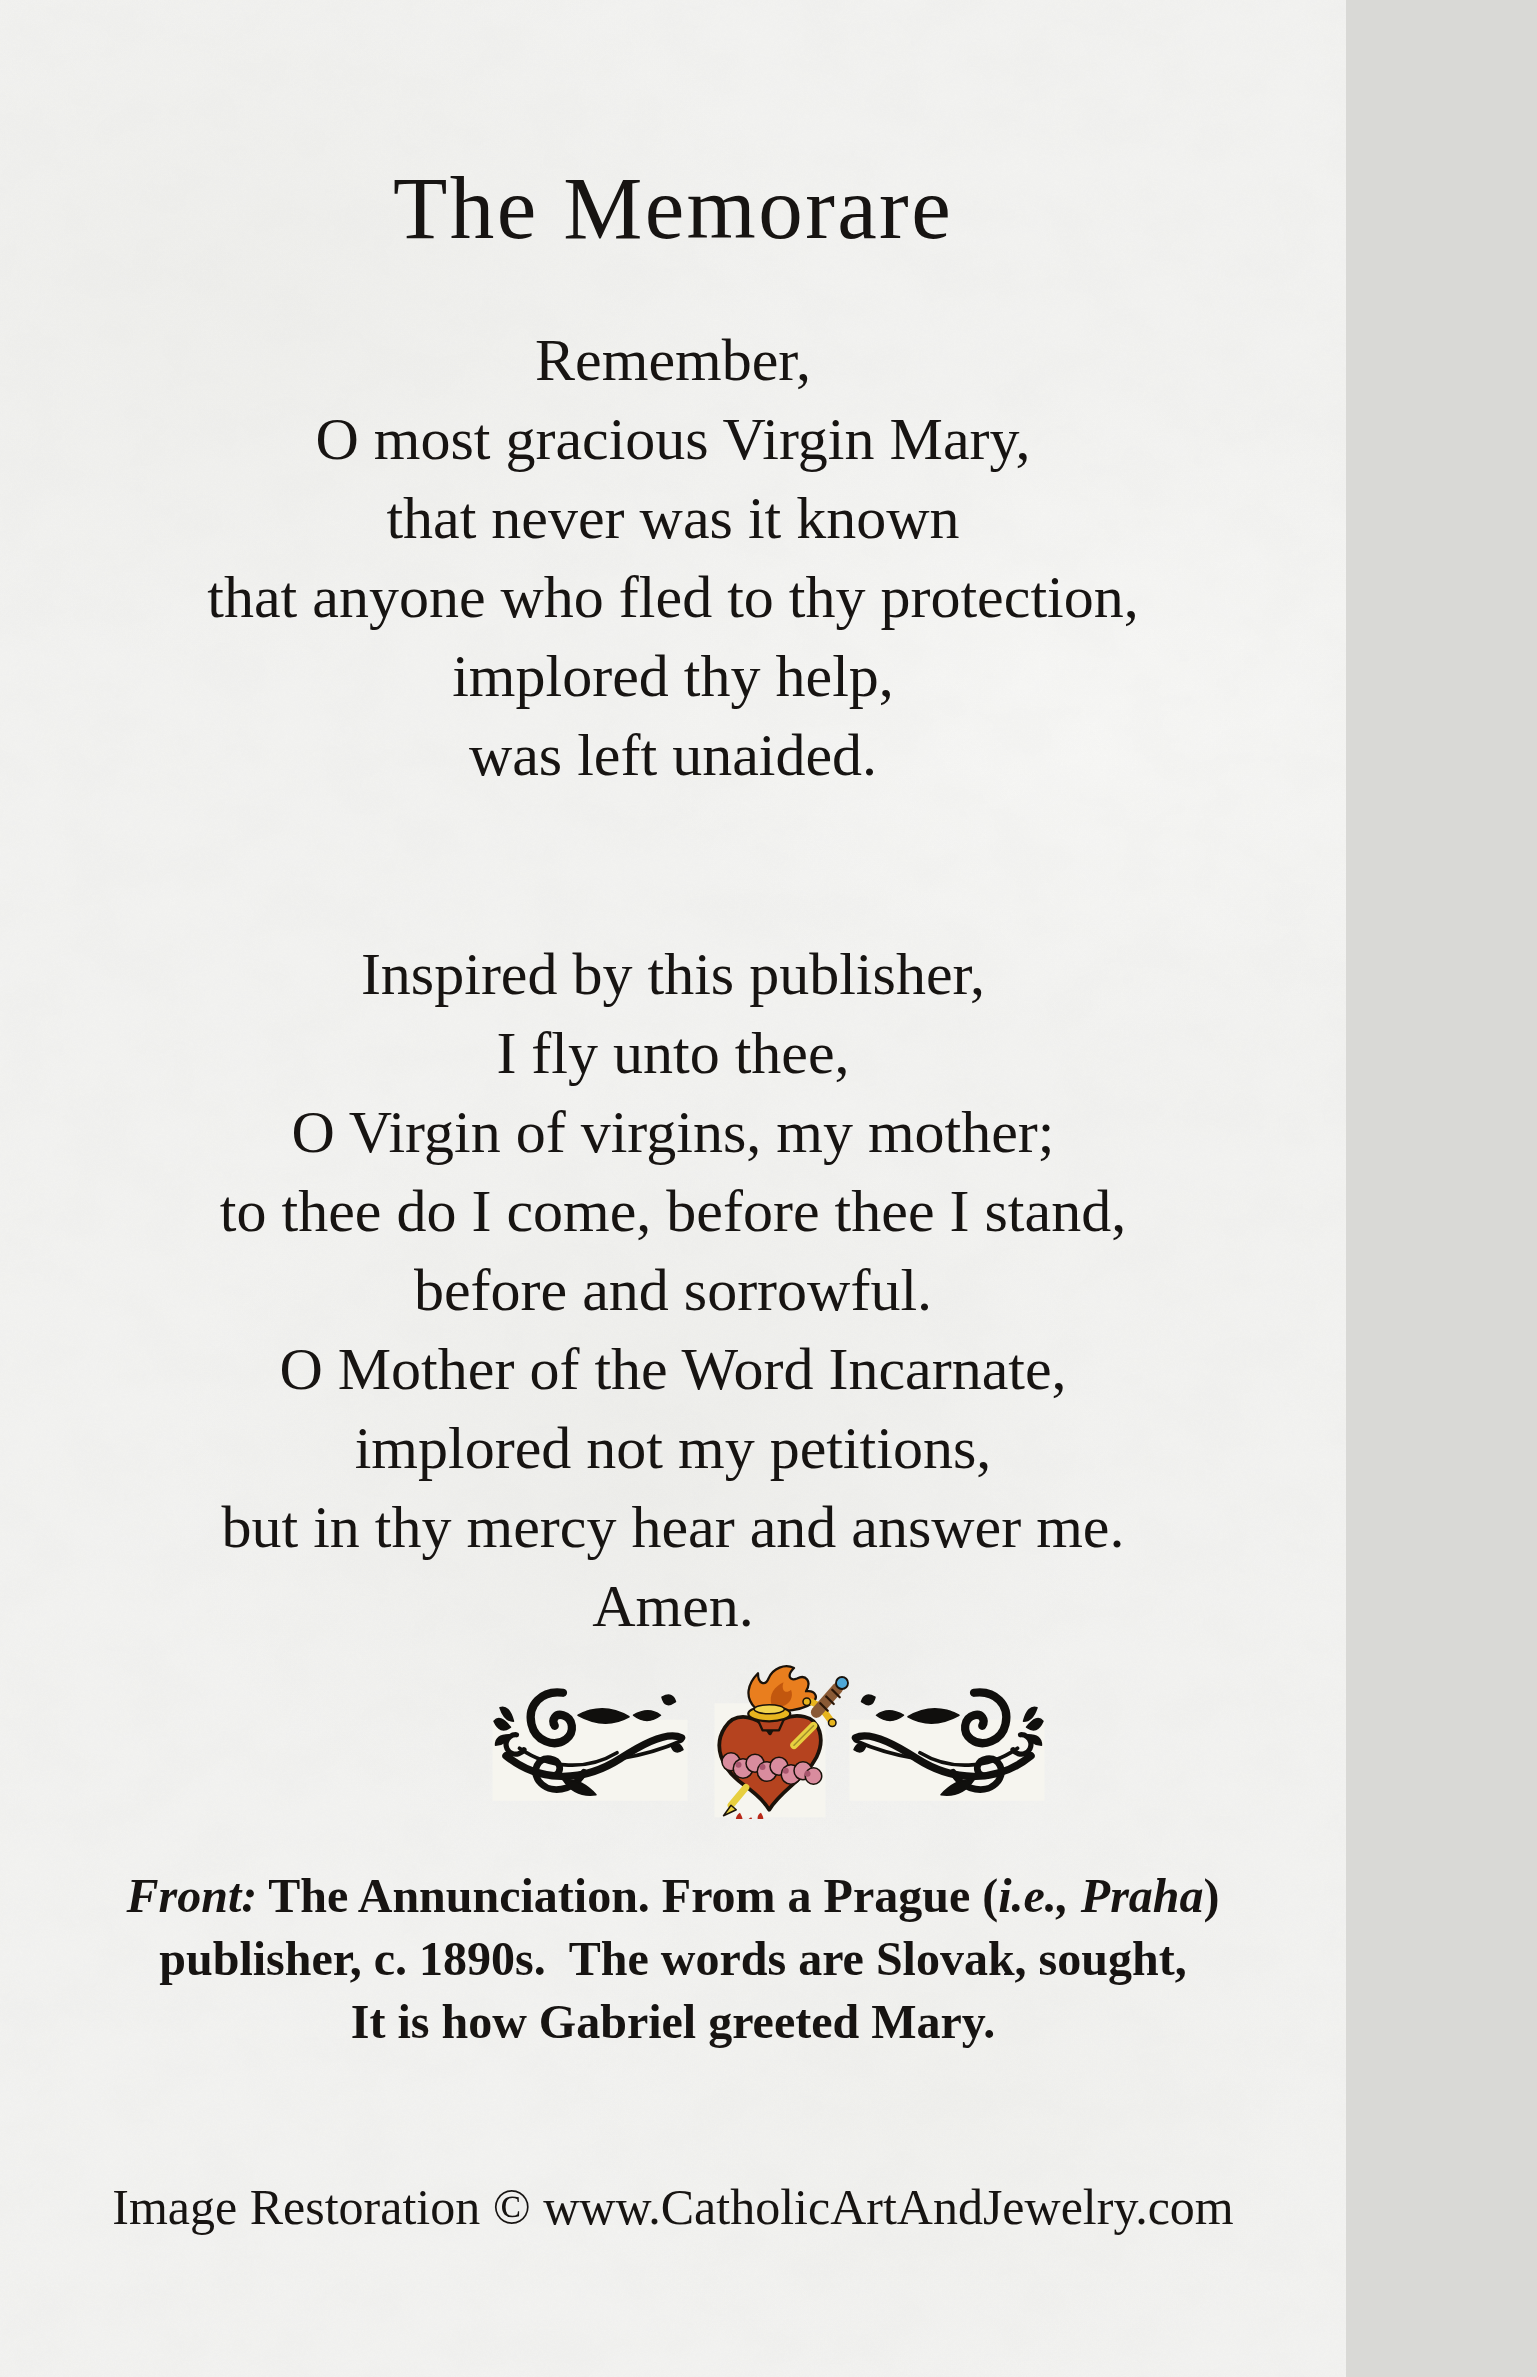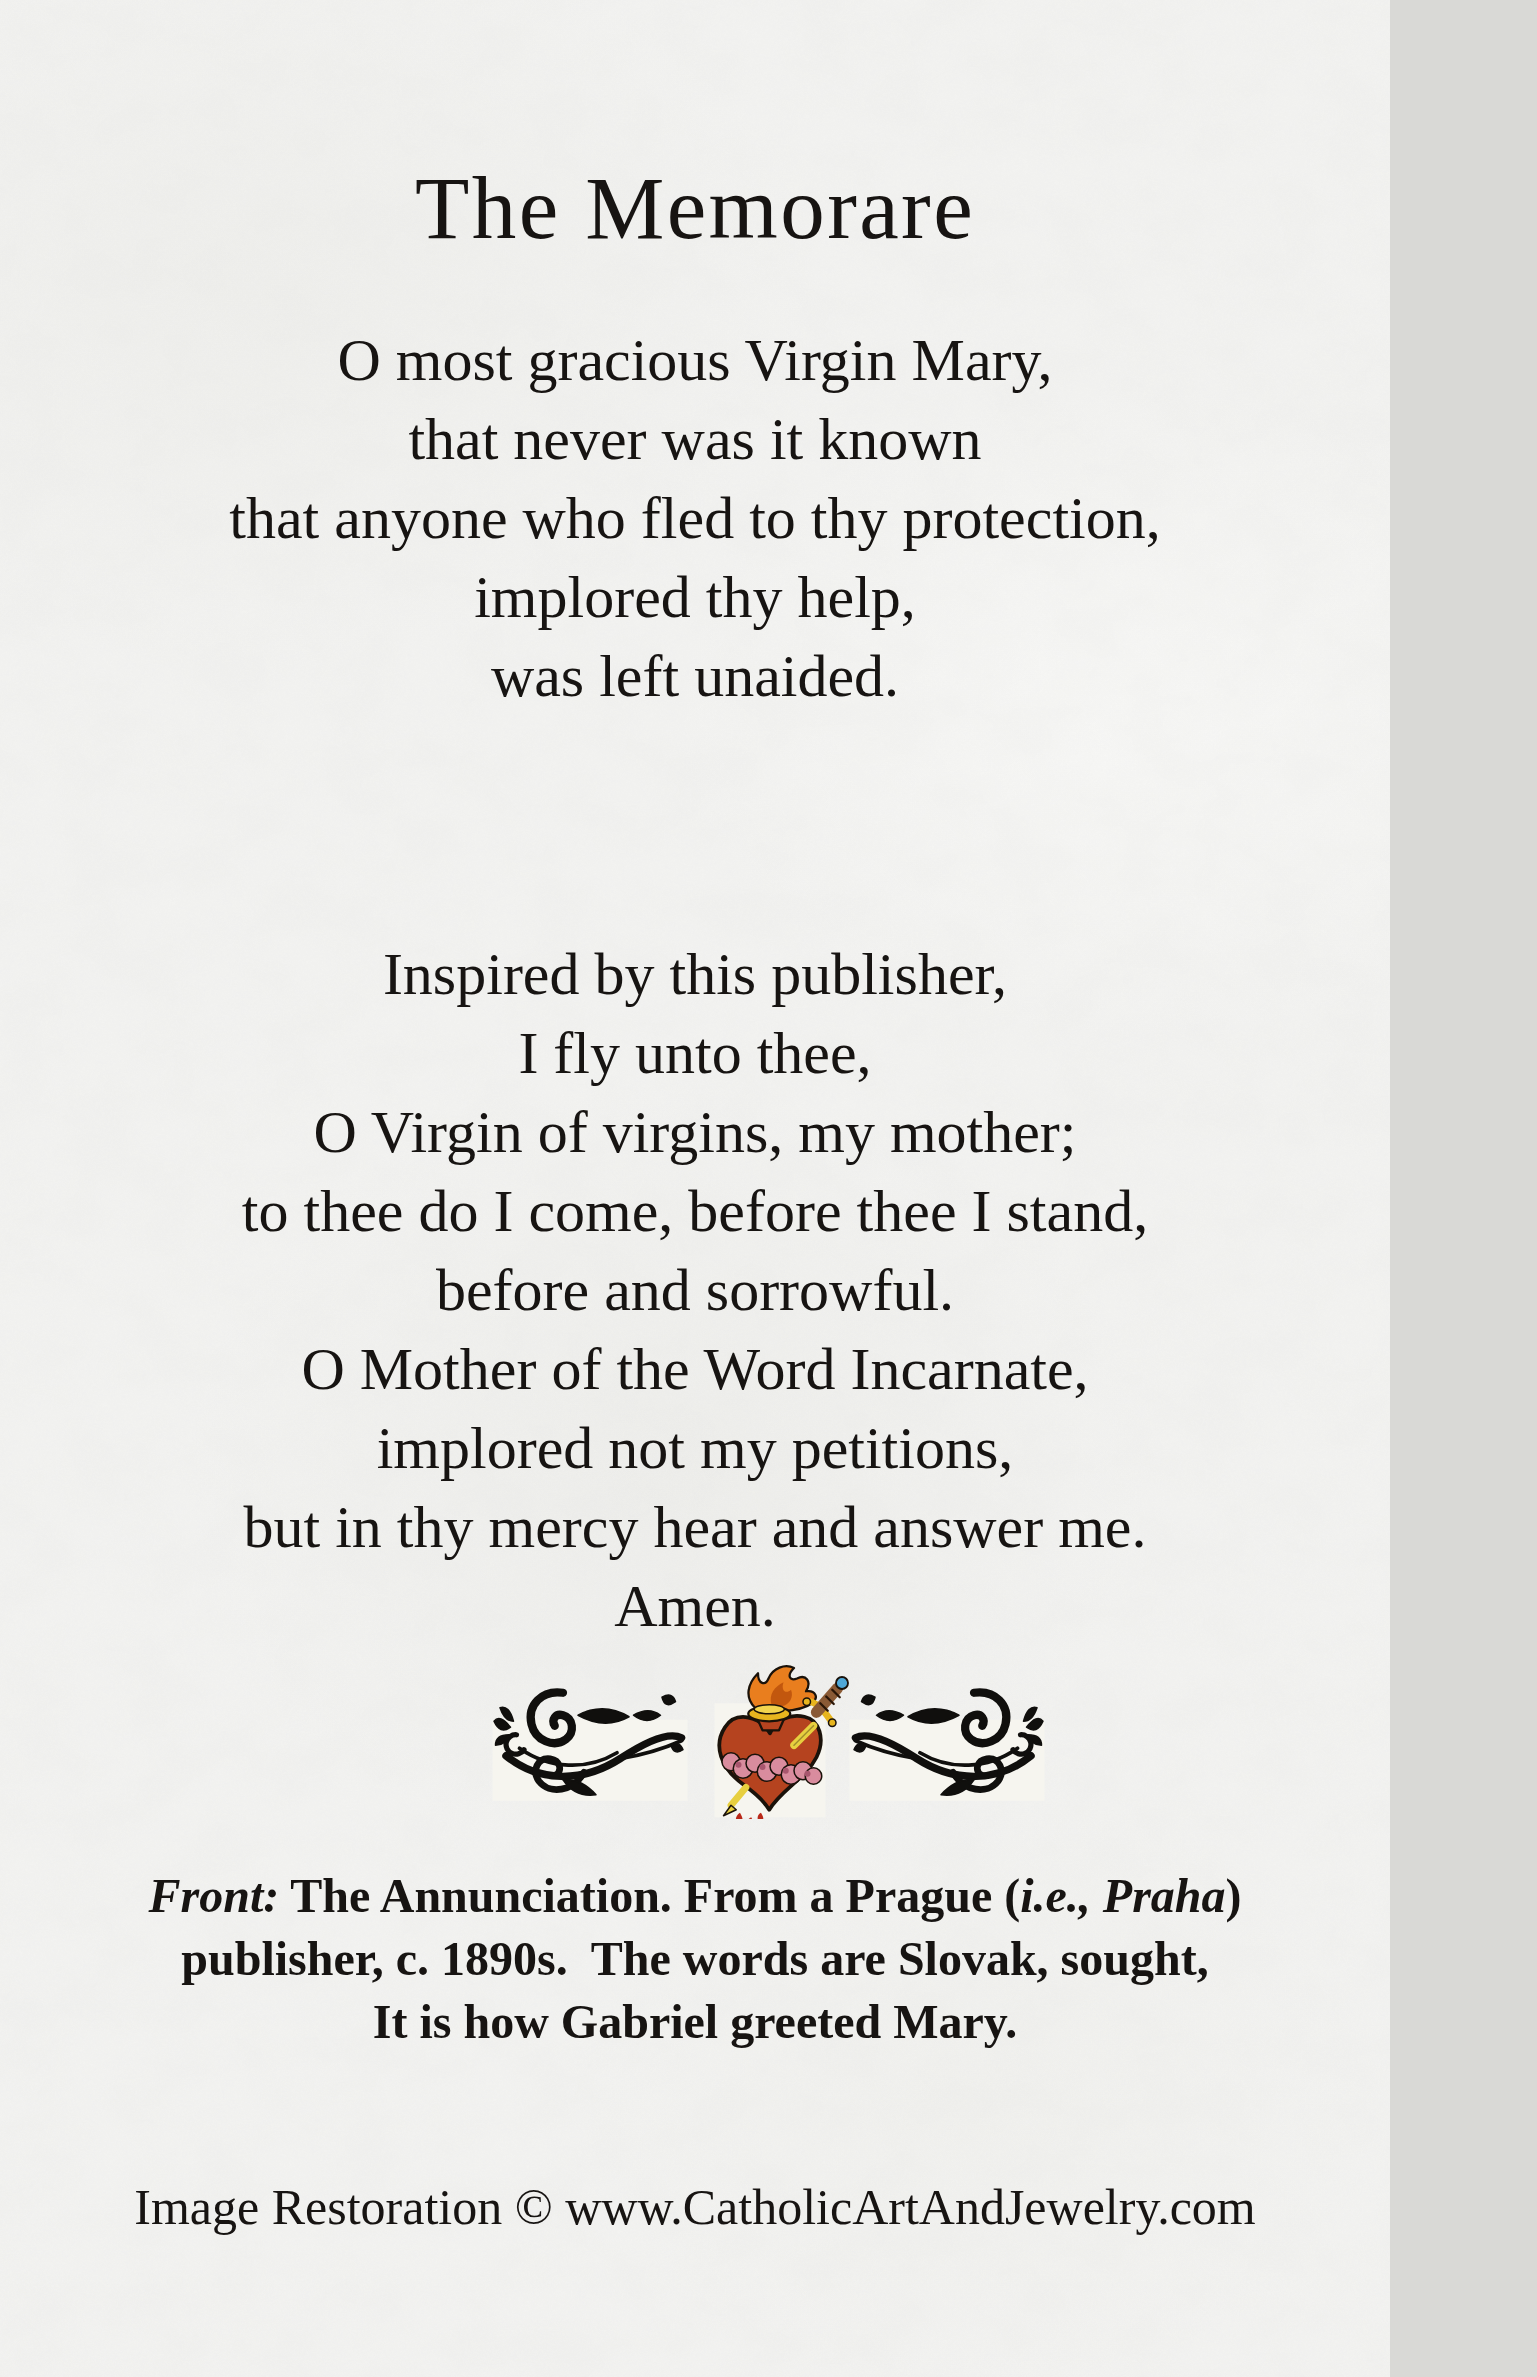--- a/index.html
+++ b/index.html
@@ -6,21 +6,20 @@
   .page{
     position:relative;width:1346px;height:2377px;overflow:hidden;
     color:#171412;
     font-family:"Liberation Serif","DejaVu Serif",serif;
     background:
       radial-gradient(951px 634px at 18% 12%, #efefec 0%, rgba(239,239,236,0) 60%),
       radial-gradient(792px 555px at 82% 30%, #f8f8f6 0%, rgba(248,248,246,0) 60%),
       radial-gradient(872px 713px at 48% 62%, #eeeeeb 0%, rgba(238,238,235,0) 55%),
       radial-gradient(713px 555px at 70% 88%, #f1f1ee 0%, rgba(241,241,238,0) 55%),
       #f3f3f1;
-    padding-left: 44px;
   }
   .tex{position:absolute;inset:0;z-index:0;pointer-events:none;}
   .block{position:absolute;left:0;right:0;text-align:center;z-index:2;}
   .title{top:161px;font-size:89px;line-height:95px;letter-spacing:2.4px;}
   .stanza{font-size:60px;}
   .stanza .line{height:79px;line-height:79px;white-space:pre-wrap;}
   .s1{top:321px;}
   .s2{top:935px;}
   .caption{top:1864px;font-size:48px;font-weight:bold;}
   .caption .line{height:63px;line-height:63px;white-space:pre-wrap;}
@@ -42,20 +41,21 @@
       <feTurbulence type="fractalNoise" baseFrequency="0.28 0.34" numOctaves="2" seed="3"></feTurbulence>
       <feColorMatrix type="matrix" values="0 0 0 0 0.76  0 0 0 0 0.76  0 0 0 0 0.75  0 0 0 0.40 0"></feColorMatrix>
     </filter>
     <rect width="1940" height="3000" filter="url(#ptexA)" opacity="0.5"></rect>
     <rect width="1940" height="3000" filter="url(#ptexB)" opacity="0.22"></rect>
   </svg>
 
   <div class="block title">The Memorare</div>
 
   <div class="block stanza s1">
+      <div class="line">Remember,</div>
       <div class="line">O most gracious Virgin Mary,</div>
       <div class="line">that never was it known</div>
       <div class="line">that anyone who fled to thy protection,</div>
       <div class="line">implored thy help,</div>
       <div class="line">was left unaided.</div>
     </div>
   <div class="block stanza s2">
       <div class="line">Inspired by this publisher,</div>
       <div class="line">I fly unto thee,</div>
       <div class="line">O Virgin of virgins, my mother;</div>

